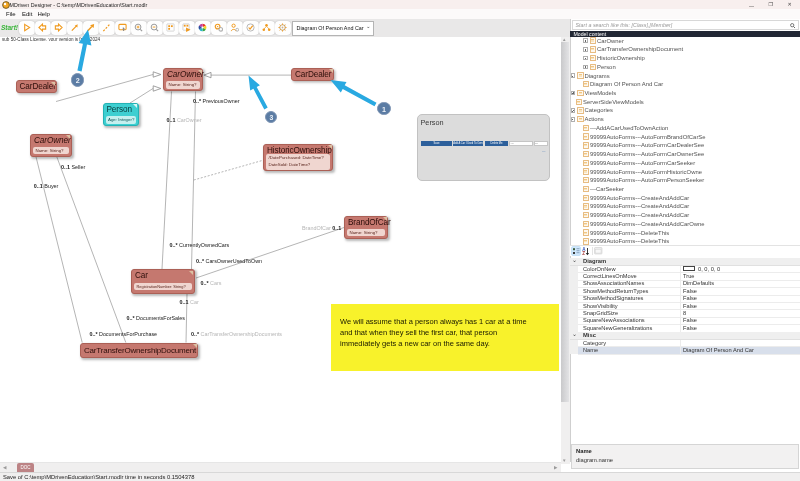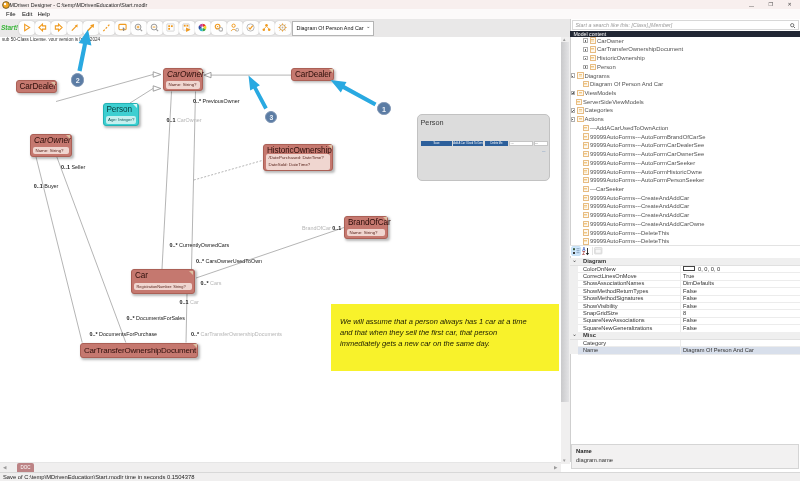--- a/index.html
+++ b/index.html
@@ -36,21 +36,21 @@
 
 .numc{position:absolute;width:13.6px;height:13.6px;border-radius:50%;background:#5b7ca4;border:0.7px solid #7e95b4;color:#eef2f7;font-size:7.2px;font-weight:bold;text-align:center;line-height:13px;}
 
 #pwin{left:417px;top:113px;width:133px;height:67px;background:#dcdcdc;border:1px solid #c2c2c2;border-radius:5px;}
 #pwin .pt{position:absolute;left:2.5px;top:3.5px;font-size:7.3px;color:#3a3a3a;}
 .pbtn{position:absolute;top:26px;height:5px;background:#2c5f9b;color:#fff;font-size:2.6px;text-align:center;line-height:5px;white-space:nowrap;overflow:hidden;}
 .pin{position:absolute;top:26px;height:5px;background:#fff;border:0.4px solid #c5c5c5;}
 .pin span{position:absolute;left:0.5px;top:0;font-size:2.2px;color:#999;}
 
 #note{left:331px;top:304px;width:228px;height:67px;background:#f8f22b;}
-#note div{position:absolute;left:9px;top:12px;font-size:7.5px;line-height:11.2px;color:#1a1a00;font-style:italic;}
+#note div{position:absolute;left:9px;top:12px;font-size:7.5px;line-height:11.2px;color:#1a1a00;}
 
 #vscroll{left:560.5px;top:36.5px;width:9px;height:427.5px;background:#f0efef;}
 #vthumb{left:561px;top:42px;width:7.5px;height:360px;background:linear-gradient(90deg,#c9c9cb,#e3e3e5);}
 .sarrow{color:#9a9a9a;font-size:4.5px;}
 #hscroll{left:0;top:461.5px;width:560.5px;height:10px;background:#f0efef;border-top:1px solid #e6e6e6;}
 #doctab{left:17px;top:462.5px;width:17px;height:9px;background:#bc8385;color:#fff;font-size:4.5px;text-align:center;line-height:9px;border-radius:2px 2px 0 0;}
 
 #rpanel{left:570px;top:18.5px;width:230px;height:443px;background:#fff;border-left:1px solid #cfcfcf;}
 #search{left:571.5px;top:19.5px;width:227px;height:10.5px;background:#fff;border:1px solid #d8d8d8;font-size:5.4px;color:#9a9a9a;font-style:italic;line-height:9px;padding-left:3px;}
 #mc{left:570px;top:30.5px;width:230px;height:6.5px;background:#212734;color:#fff;font-size:5.2px;line-height:6.5px;padding-left:3.5px;}

